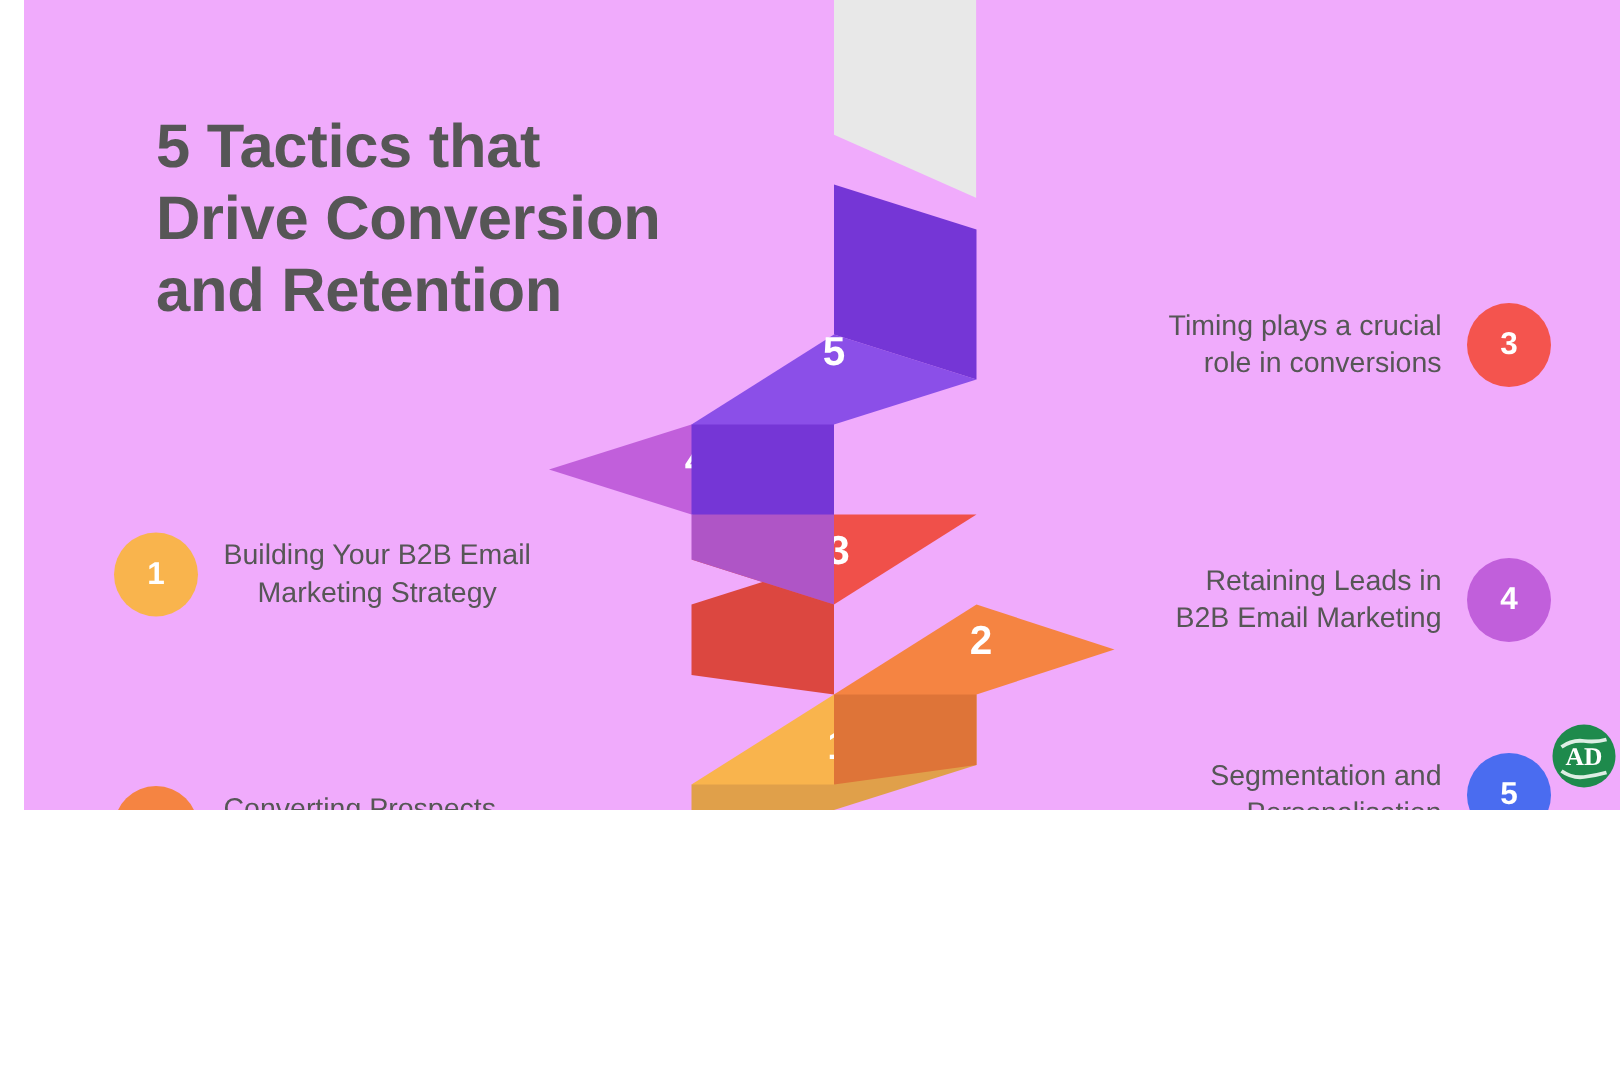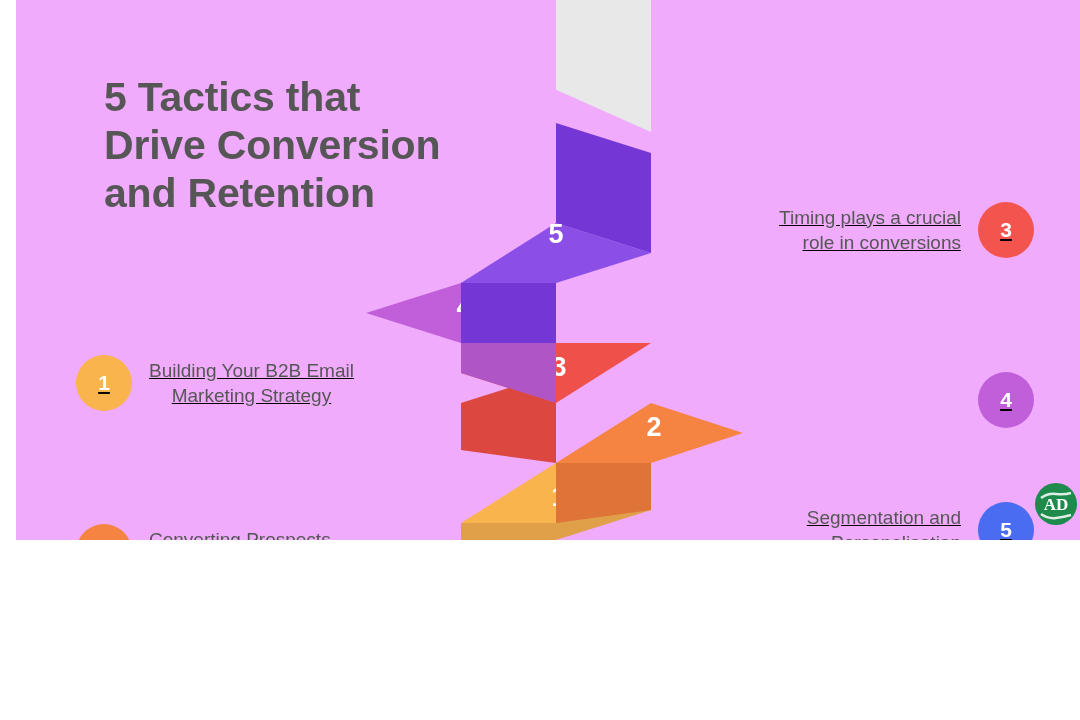--- a/index.html
+++ b/index.html
@@ -71,21 +71,20 @@
     text-anchor: middle;
     dominant-baseline: middle;
   }
 
   
   .label-row {
     position: absolute;
     display: flex;
     align-items: center;
     gap: 17px;
-    text-decoration: underline;
   }
   .label-row.left  { flex-direction: row; }
   .label-row.right { flex-direction: row; }
 
   .badge {
     position: relative;
     flex: 0 0 auto;
     width: 56px;
     height: 56px;
     border-radius: 50%;
@@ -194,20 +193,22 @@
 
   <div class="label-row right" style="right:62px; top:202px;">
     <div class="label-text">Timing plays a crucial
 role in conversions</div>
     <div class="badge" style="background: rgb(244, 84, 78);">
       <span class="badge-num">3</span>
     </div>
   </div>
 
   <div class="label-row right" style="right:62px; top:372px;">
+    <div class="label-text">Retaining Leads in
+B2B Email Marketing</div>
     <div class="badge" style="background: rgb(193, 95, 219);">
       <span class="badge-num">4</span>
     </div>
   </div>
 
   <div class="label-row right" style="right:62px; top:502px;">
     <div class="label-text">Segmentation and
 Personalisation</div>
     <div class="badge" style="background: rgb(74, 108, 240);">
       <span class="badge-num">5</span>

